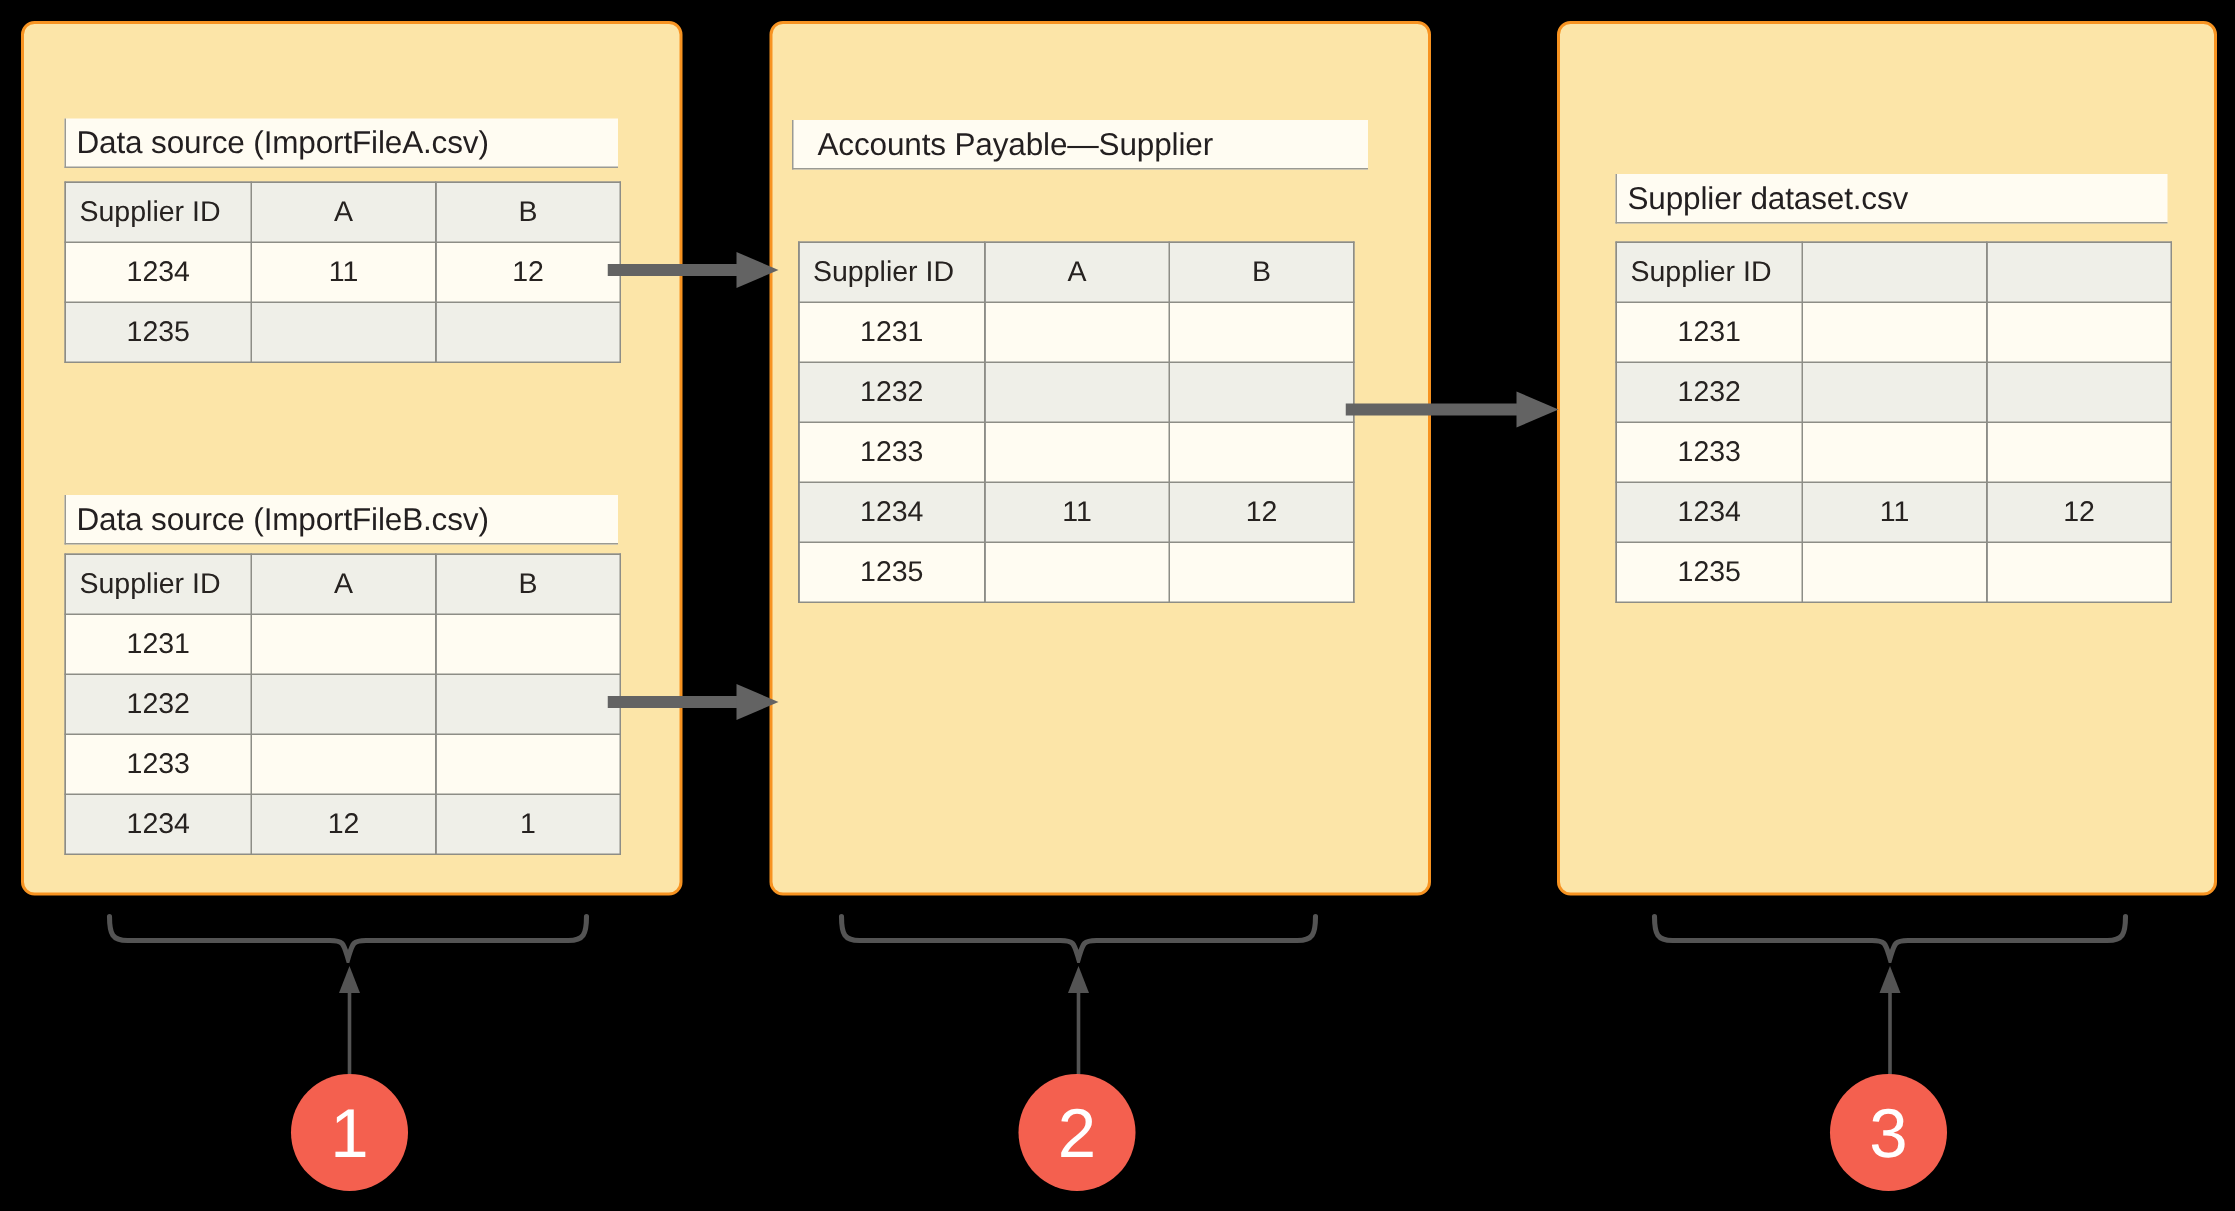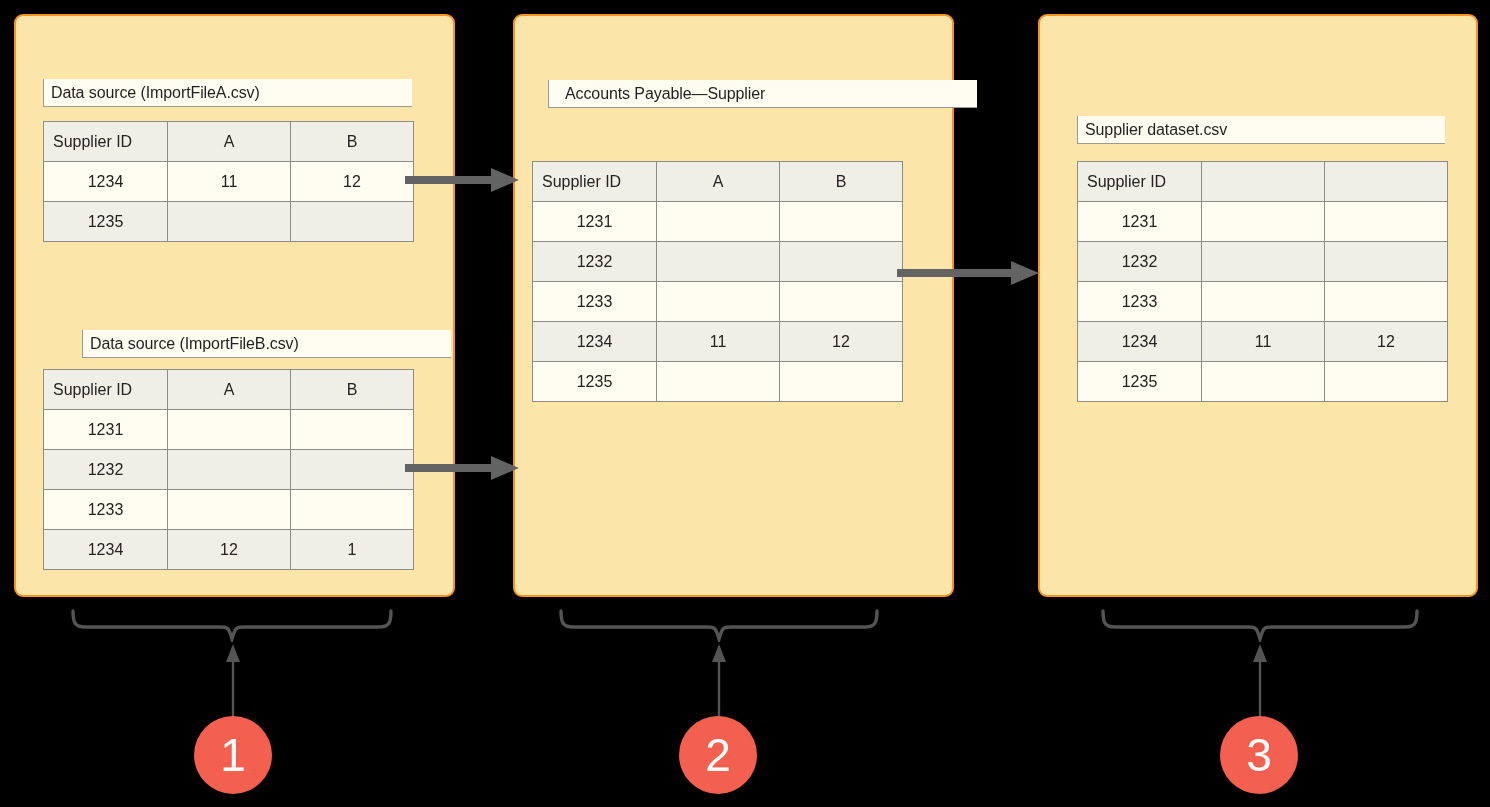--- a/index.html
+++ b/index.html
@@ -28,34 +28,34 @@
   #panel-2 { left: 513px;  top: 14px; width: 441px; height: 583px; }
   #panel-3 { left: 1038px; top: 14px; width: 440px; height: 583px; }
 
   
   .title-plate {
     position: absolute;
     background: #FFFCF2;
     border-left: 1px solid #9A9A93;
     border-bottom: 1px solid #9A9A93;
     box-sizing: border-box;
-    font-size: 16px;
+    font-size: 21px;
     color: #231F20;
     line-height: 1;
     padding: 6px 10px 5px 7px;
     white-space: nowrap;
     letter-spacing: -0.1px;
   }
 
   
   .tbl {
     position: absolute;
     border-collapse: collapse;
     table-layout: fixed;
-    font-size: 16px;
+    font-size: 19px;
     color: #262220;
     background: #a3a3a3;
   }
   .tbl td, .tbl th {
     border: 1px solid #8D8D86;
     height: 40px;
     padding: 0 6px;
     font-weight: normal;
     text-align: center;
     box-sizing: border-box;
@@ -113,21 +113,21 @@
       <td>12</td>
     </tr>
     <tr class="even">
       <td>1235</td>
       <td></td>
       <td></td>
     </tr>
   </tbody>
 </table>
 
-<div class="title-plate" style="left:43px; top:330px; width:369px;margin-left:39px;">Data source (ImportFileB.csv)</div>
+<div class="title-plate" style="left:43px; top:330px; width:369px;">Data source (ImportFileB.csv)</div>
 
 <table class="tbl" id="tbl-b" style="left:43px; top:369px; width:370px;">
   <colgroup>
       <col style="width:124px">
       <col style="width:123px">
       <col style="width:123px">
     </colgroup>
   <thead>
     <tr>
       <th class="lead">Supplier ID</th>
@@ -154,21 +154,21 @@
     <tr class="even">
       <td>1234</td>
       <td>12</td>
       <td>1</td>
     </tr>
   </tbody>
 </table>
 
 <div class="panel" id="panel-2"></div>
 
-<div class="title-plate" style="left:548px; top:80px; width:429px;padding-left:16px;">Accounts Payable—Supplier</div>
+<div class="title-plate" style="left:528px; top:80px; width:384px;padding-left:16px;">Accounts Payable—Supplier</div>
 
 <table class="tbl" id="tbl-ap" style="left:532px; top:161px; width:370px;">
   <colgroup>
       <col style="width:124px">
       <col style="width:123px">
       <col style="width:123px">
     </colgroup>
   <thead>
     <tr>
       <th class="lead">Supplier ID</th>

